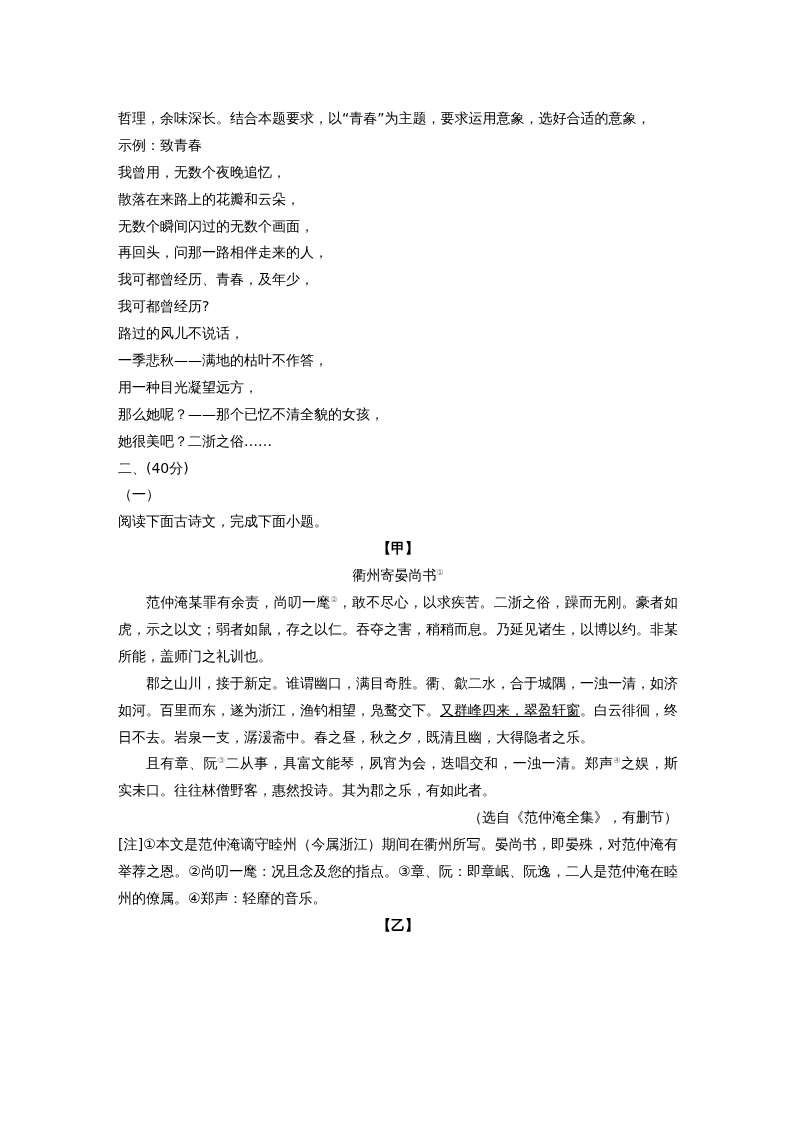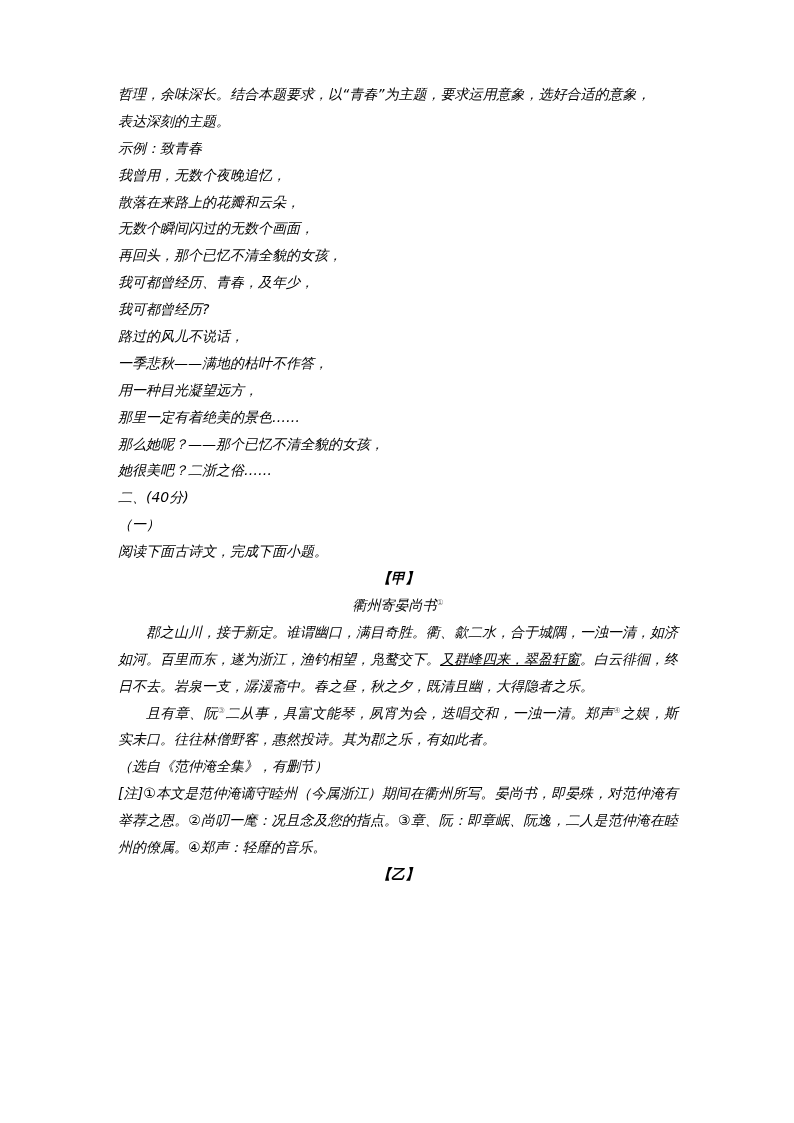--- a/index.html
+++ b/index.html
@@ -2,67 +2,66 @@
 <html><head>
 <meta charset="utf-8">
 <style>
   html, body { margin: 0; padding: 0; background: #ffffff; }
   body {
     width: 794px; height: 1123px; position: relative; overflow: hidden;
     font-family: "DejaVu Sans", "Liberation Sans", sans-serif;
     color: #000000;
   }
   .page {
-    position: absolute; left: 118px; top: 81px; width: 560px;
-    font-size: 14px; line-height: 26.9px; font-style: italic;
+    position: absolute; left: 118px; top: 105px; width: 560px;
+    font-size: 14px; line-height: 26.9px;
   }
   .line { white-space: nowrap; height: 26.9px; }
   .center { text-align: center; }
-  .right { }
+  .right { text-align: right; }
   .bold { font-weight: bold; }
   .indent { text-indent: 28px; }
   .para { white-space: normal; height: auto; text-align: justify; text-align-last: left; }
   .para.indent { text-indent: 28px; }
   .u { text-decoration: underline; }
   .sup {
     font-size: 8px; color: #777777; vertical-align: 5px; line-height: 0;
   }
 </style>
 </head>
 <body>
 
 <div class="page">
 
   <div class="line">哲理，余味深长。结合本题要求，以“青春”为主题，要求运用意象，选好合适的意象，</div>
-  <div class="line">表达深刻的主题。</div>
 
   <div class="line">示例：致青春</div>
 
   <div>
     <div class="line">我曾用，无数个夜晚追忆，</div>
     <div class="line">散落在来路上的花瓣和云朵，</div>
     <div class="line">无数个瞬间闪过的无数个画面，</div>
-    <div class="line">再回头，那个已忆不清全貌的女孩，</div>
+    <div class="line">再回头，问那一路相伴走来的人，</div>
     <div class="line">我可都曾经历、青春，及年少，</div>
     <div class="line">我可都曾经历?</div>
     <div class="line">路过的风儿不说话，</div>
     <div class="line">一季悲秋——满地的枯叶不作答，</div>
     <div class="line">用一种目光凝望远方，</div>
-    <div class="line">那里一定有着绝美的景色……</div>
     <div class="line">那么她呢？——那个已忆不清全貌的女孩，</div>
     <div class="line">她很美吧？二浙之俗……</div>
   </div>
 
   <div class="line">二、(40分)</div>
   <div class="line">（一）</div>
   <div class="line">阅读下面古诗文，完成下面小题。</div>
 
   <div class="line center bold">【甲】</div>
   <div class="line center"><span>衢州寄晏尚书</span><span class="sup">①</span></div>
 
+  <div class="para indent"><span>范仲淹某罪有余责，尚叨一麾</span><span class="sup">②</span><span>，敢不尽心，以求疾苦。二浙之俗，躁而无刚。豪者如虎，示之以文；弱者如鼠，存之以仁。吞夺之害，稍稍而息。乃延见诸生，以博以约。非某所能，盖师门之礼训也。</span></div>
 
   <div class="para indent"><span>郡之山川，接于新定。谁谓幽口，满目奇胜。衢、歙二水，合于城隅，一浊一清，如济如河。百里而东，遂为浙江，渔钓相望，凫鹜交下。</span><span class="u">又群峰四来，翠盈轩窗</span><span>。白云徘徊，终日不去。岩泉一支，潺湲斋中。春之昼，秋之夕，既清且幽，大得隐者之乐。</span></div>
 
   <div class="para indent"><span>且有章、阮</span><span class="sup">③</span><span>二从事，具富文能琴，夙宵为会，迭唱交和，一浊一清。郑声</span><span class="sup">④</span><span>之娱，斯实未口。往往林僧野客，惠然投诗。其为郡之乐，有如此者。</span></div>
 
   <div class="line right">（选自《范仲淹全集》，有删节）</div>
 
   <div class="para">[注]①本文是范仲淹谪守睦州（今属浙江）期间在衢州所写。晏尚书，即晏殊，对范仲淹有举荐之恩。②尚叨一麾：况且念及您的指点。③章、阮：即章岷、阮逸，二人是范仲淹在睦州的僚属。④郑声：轻靡的音乐。</div>
 
   <div class="line center bold">【乙】</div>

